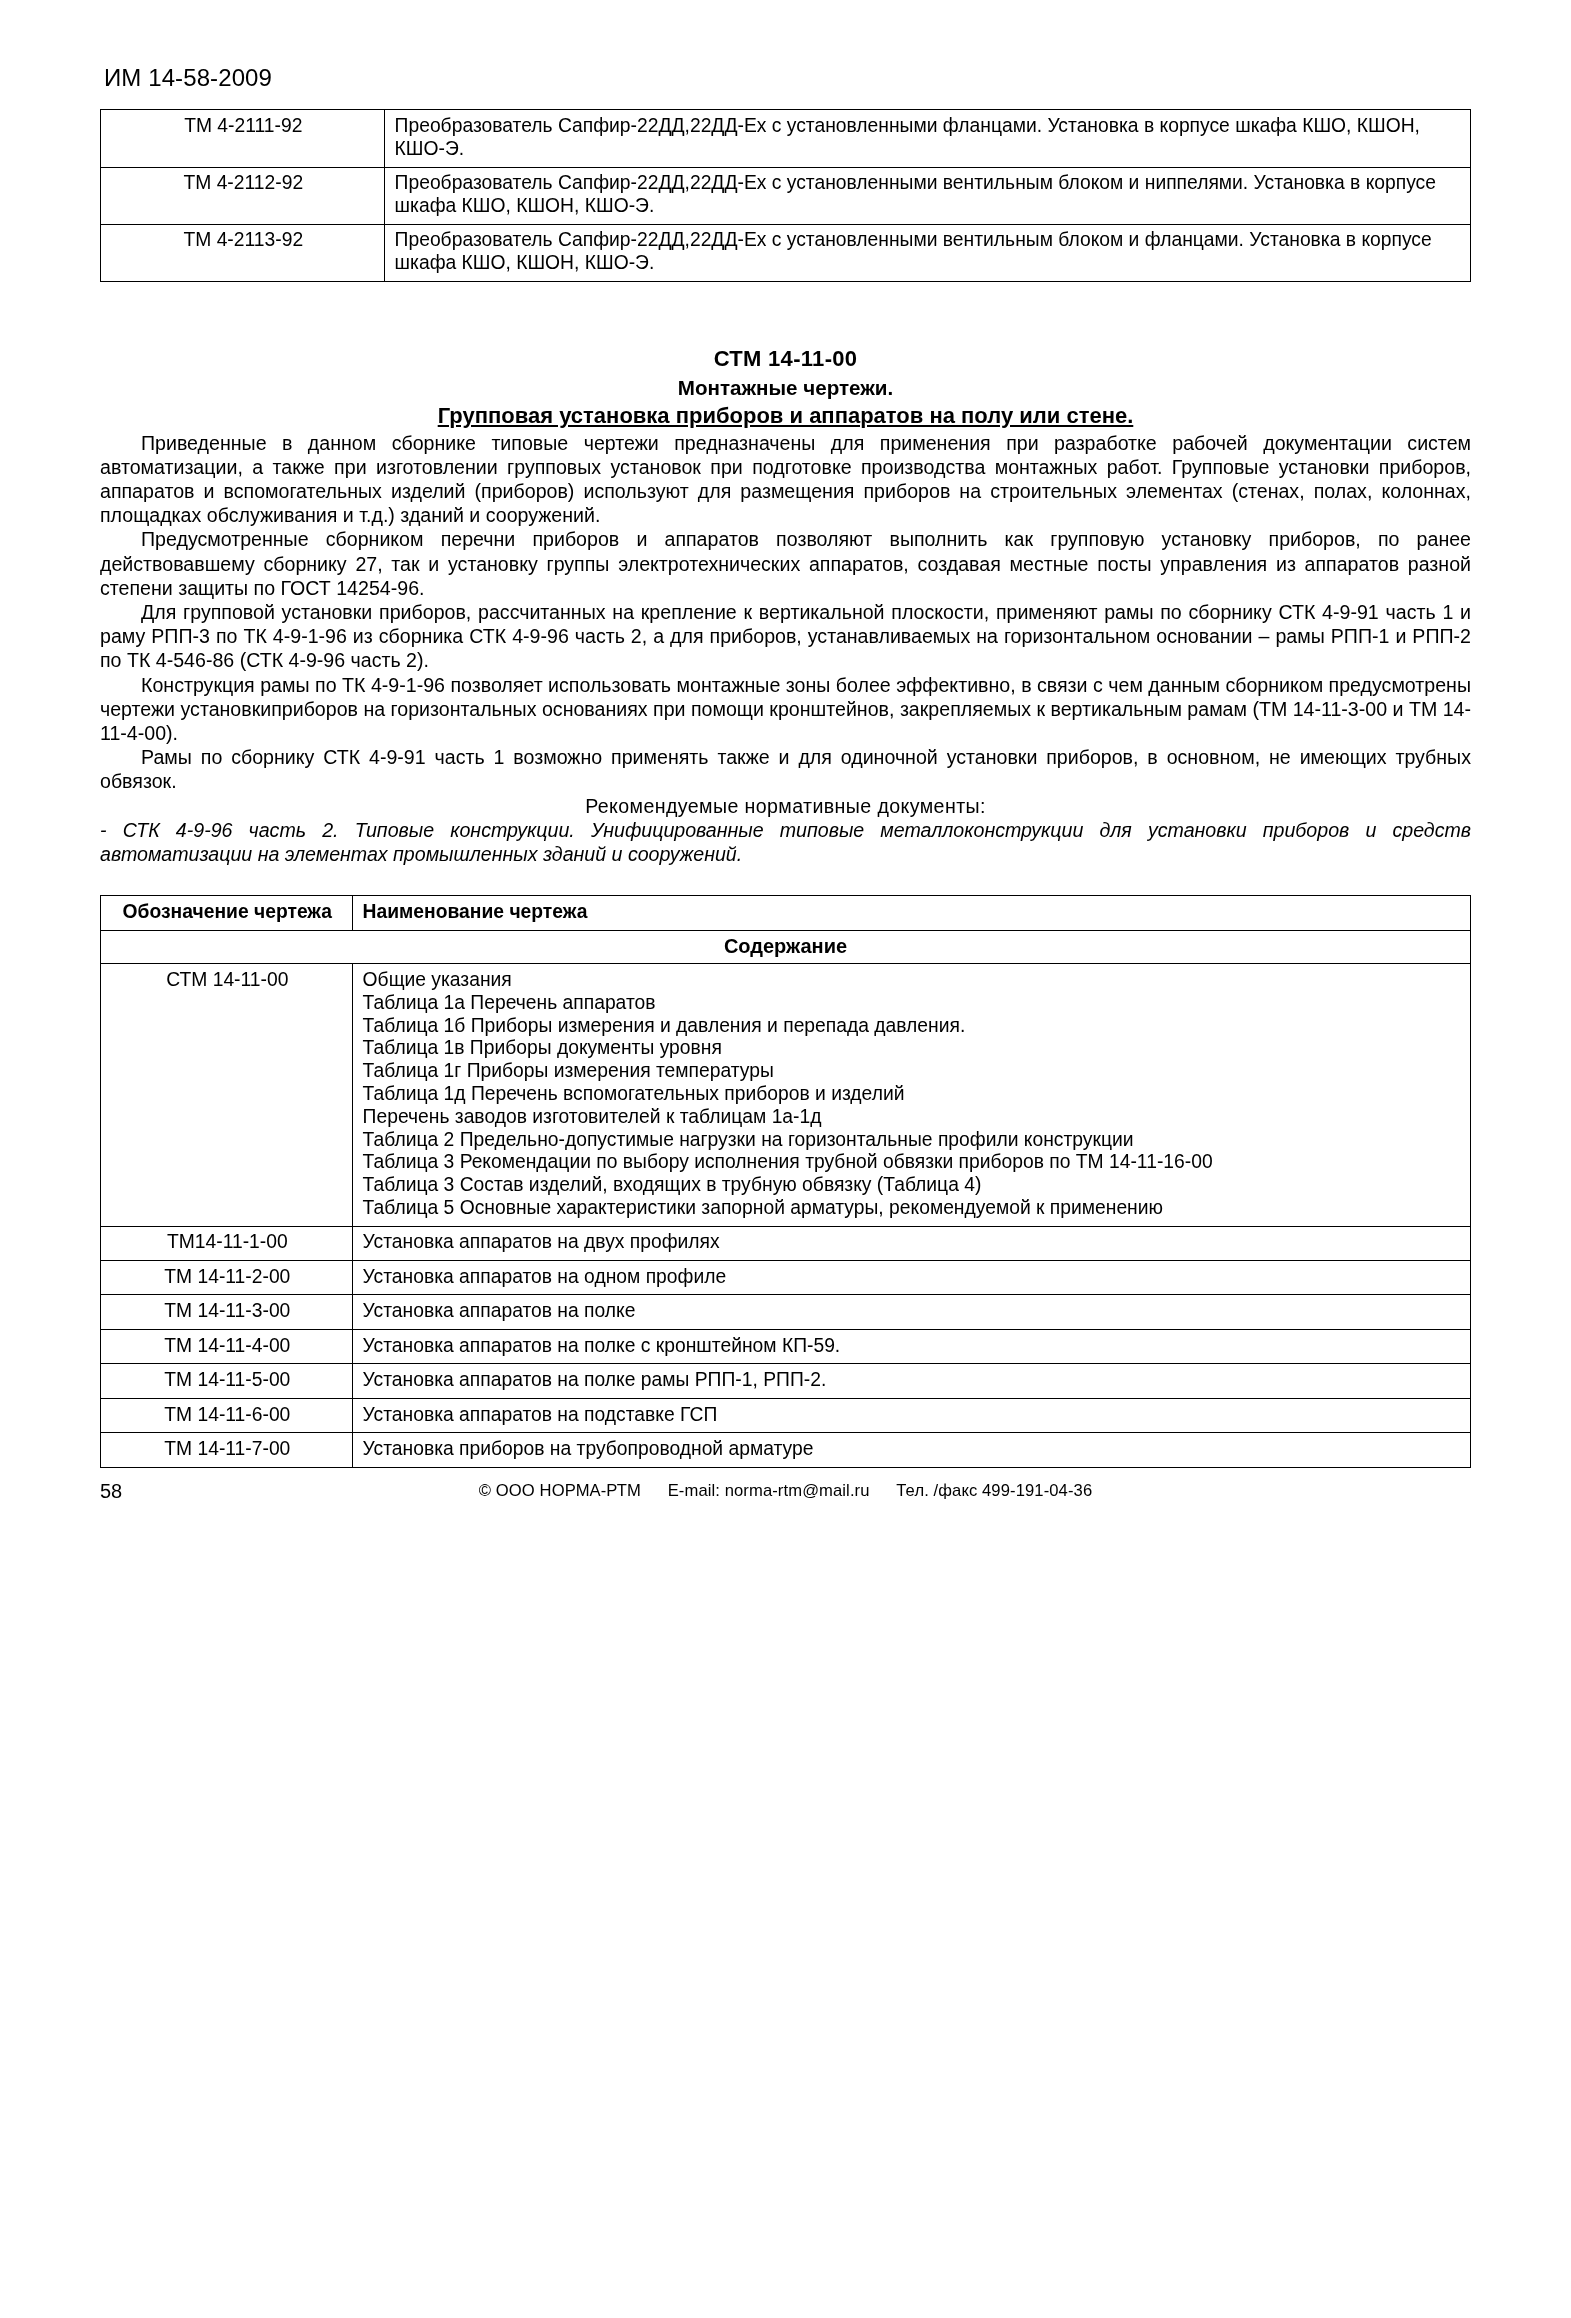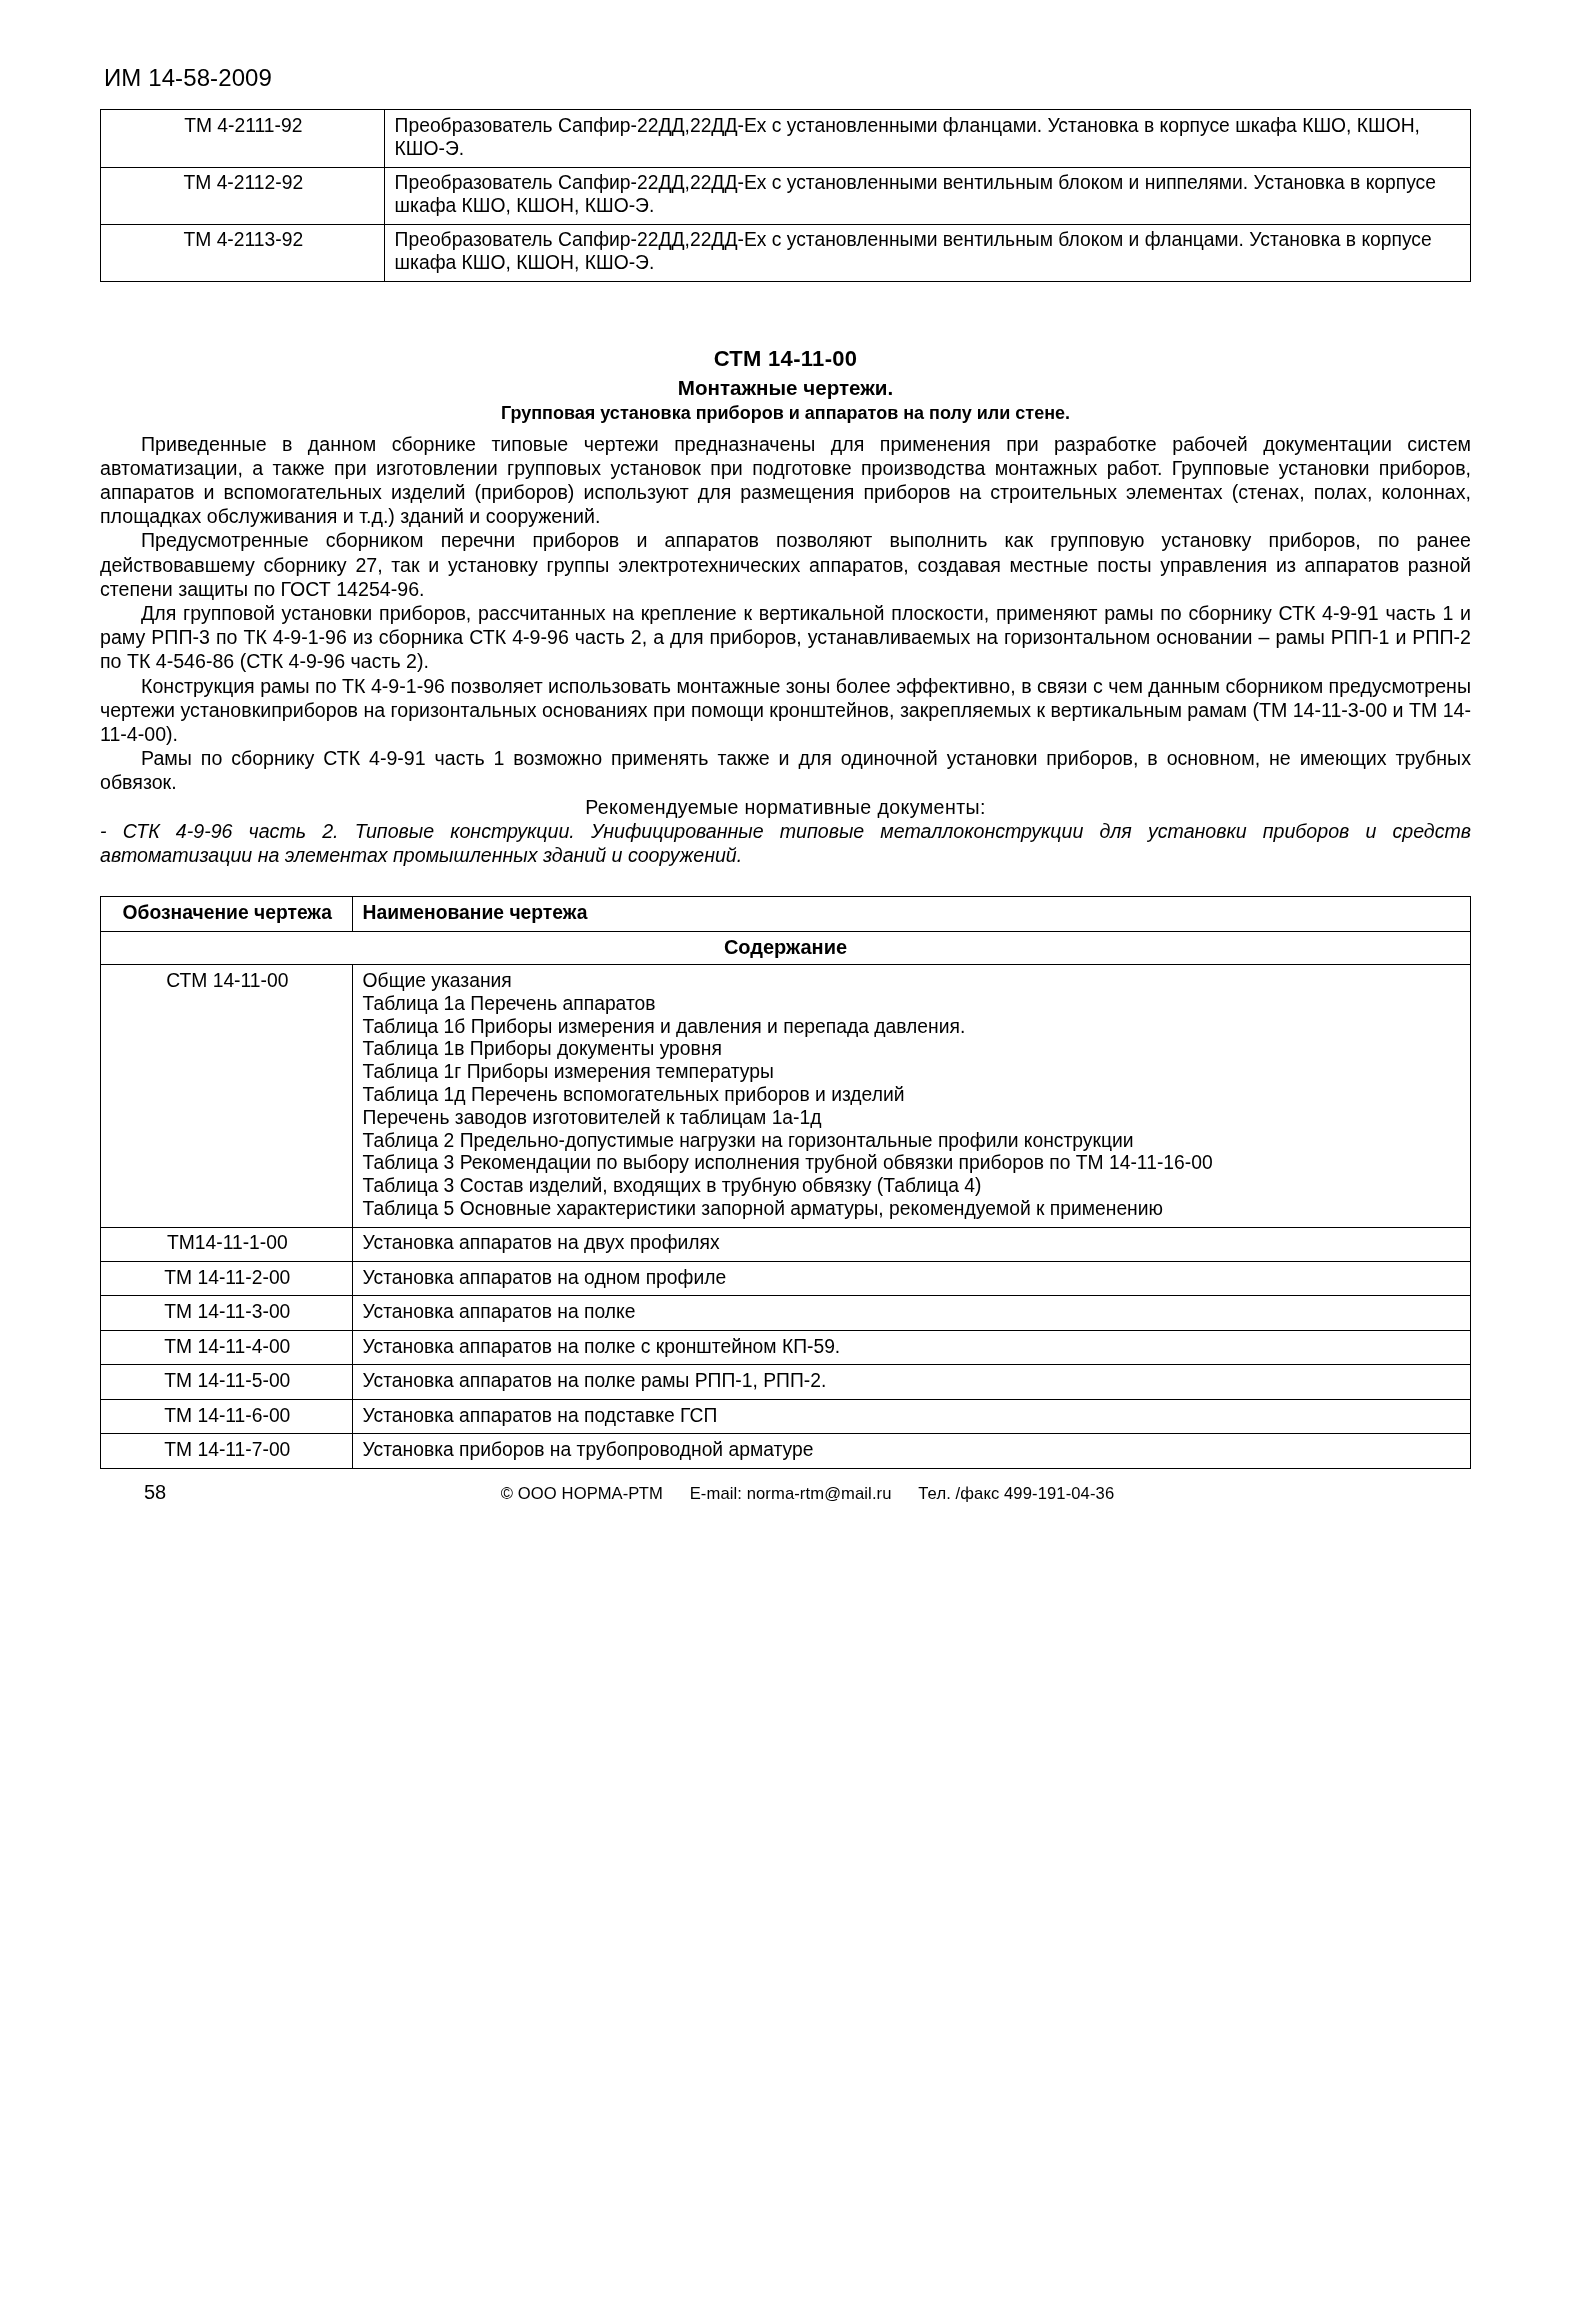--- a/index.html
+++ b/index.html
@@ -60,23 +60,24 @@
     font-weight: bold;
     letter-spacing: 0.3px;
     margin-bottom: 4px;
   }
   .heading-block .h2 {
     font-size: 20.6px;
     font-weight: bold;
     margin-bottom: 2.7px;
   }
   .heading-block .h3 {
-    font-size: 18px;
-    font-weight: bold;
-    margin-bottom: 8px;
+    font-size: 22px;
+    font-weight: bold;
+    margin-bottom: 2px;
+    text-decoration: underline;
   }
 
   
   p.body {
     font-size: 19.6px;
     line-height: 1.235;
     margin: 0;
     text-align: justify;
     text-indent: 41px;
     hyphens: manual;
@@ -123,23 +124,22 @@
     text-align: left;
   }
   .contents .multiline .ln {
     display: block;
   }
 
   
   .footer {
     margin-top: 12px;
     display: flex;
-    align-items: flex-end;
+    align-items: center;
     font-size: 17.3px;
-    margin-left: 44px;
   }
   .footer .pageno {
     width: 80px;
     font-size: 20px;
   }
   .footer .imprint {
     flex: 1;
     text-align: center;
     font-size: 16.6px;
     letter-spacing: 0.1px;

